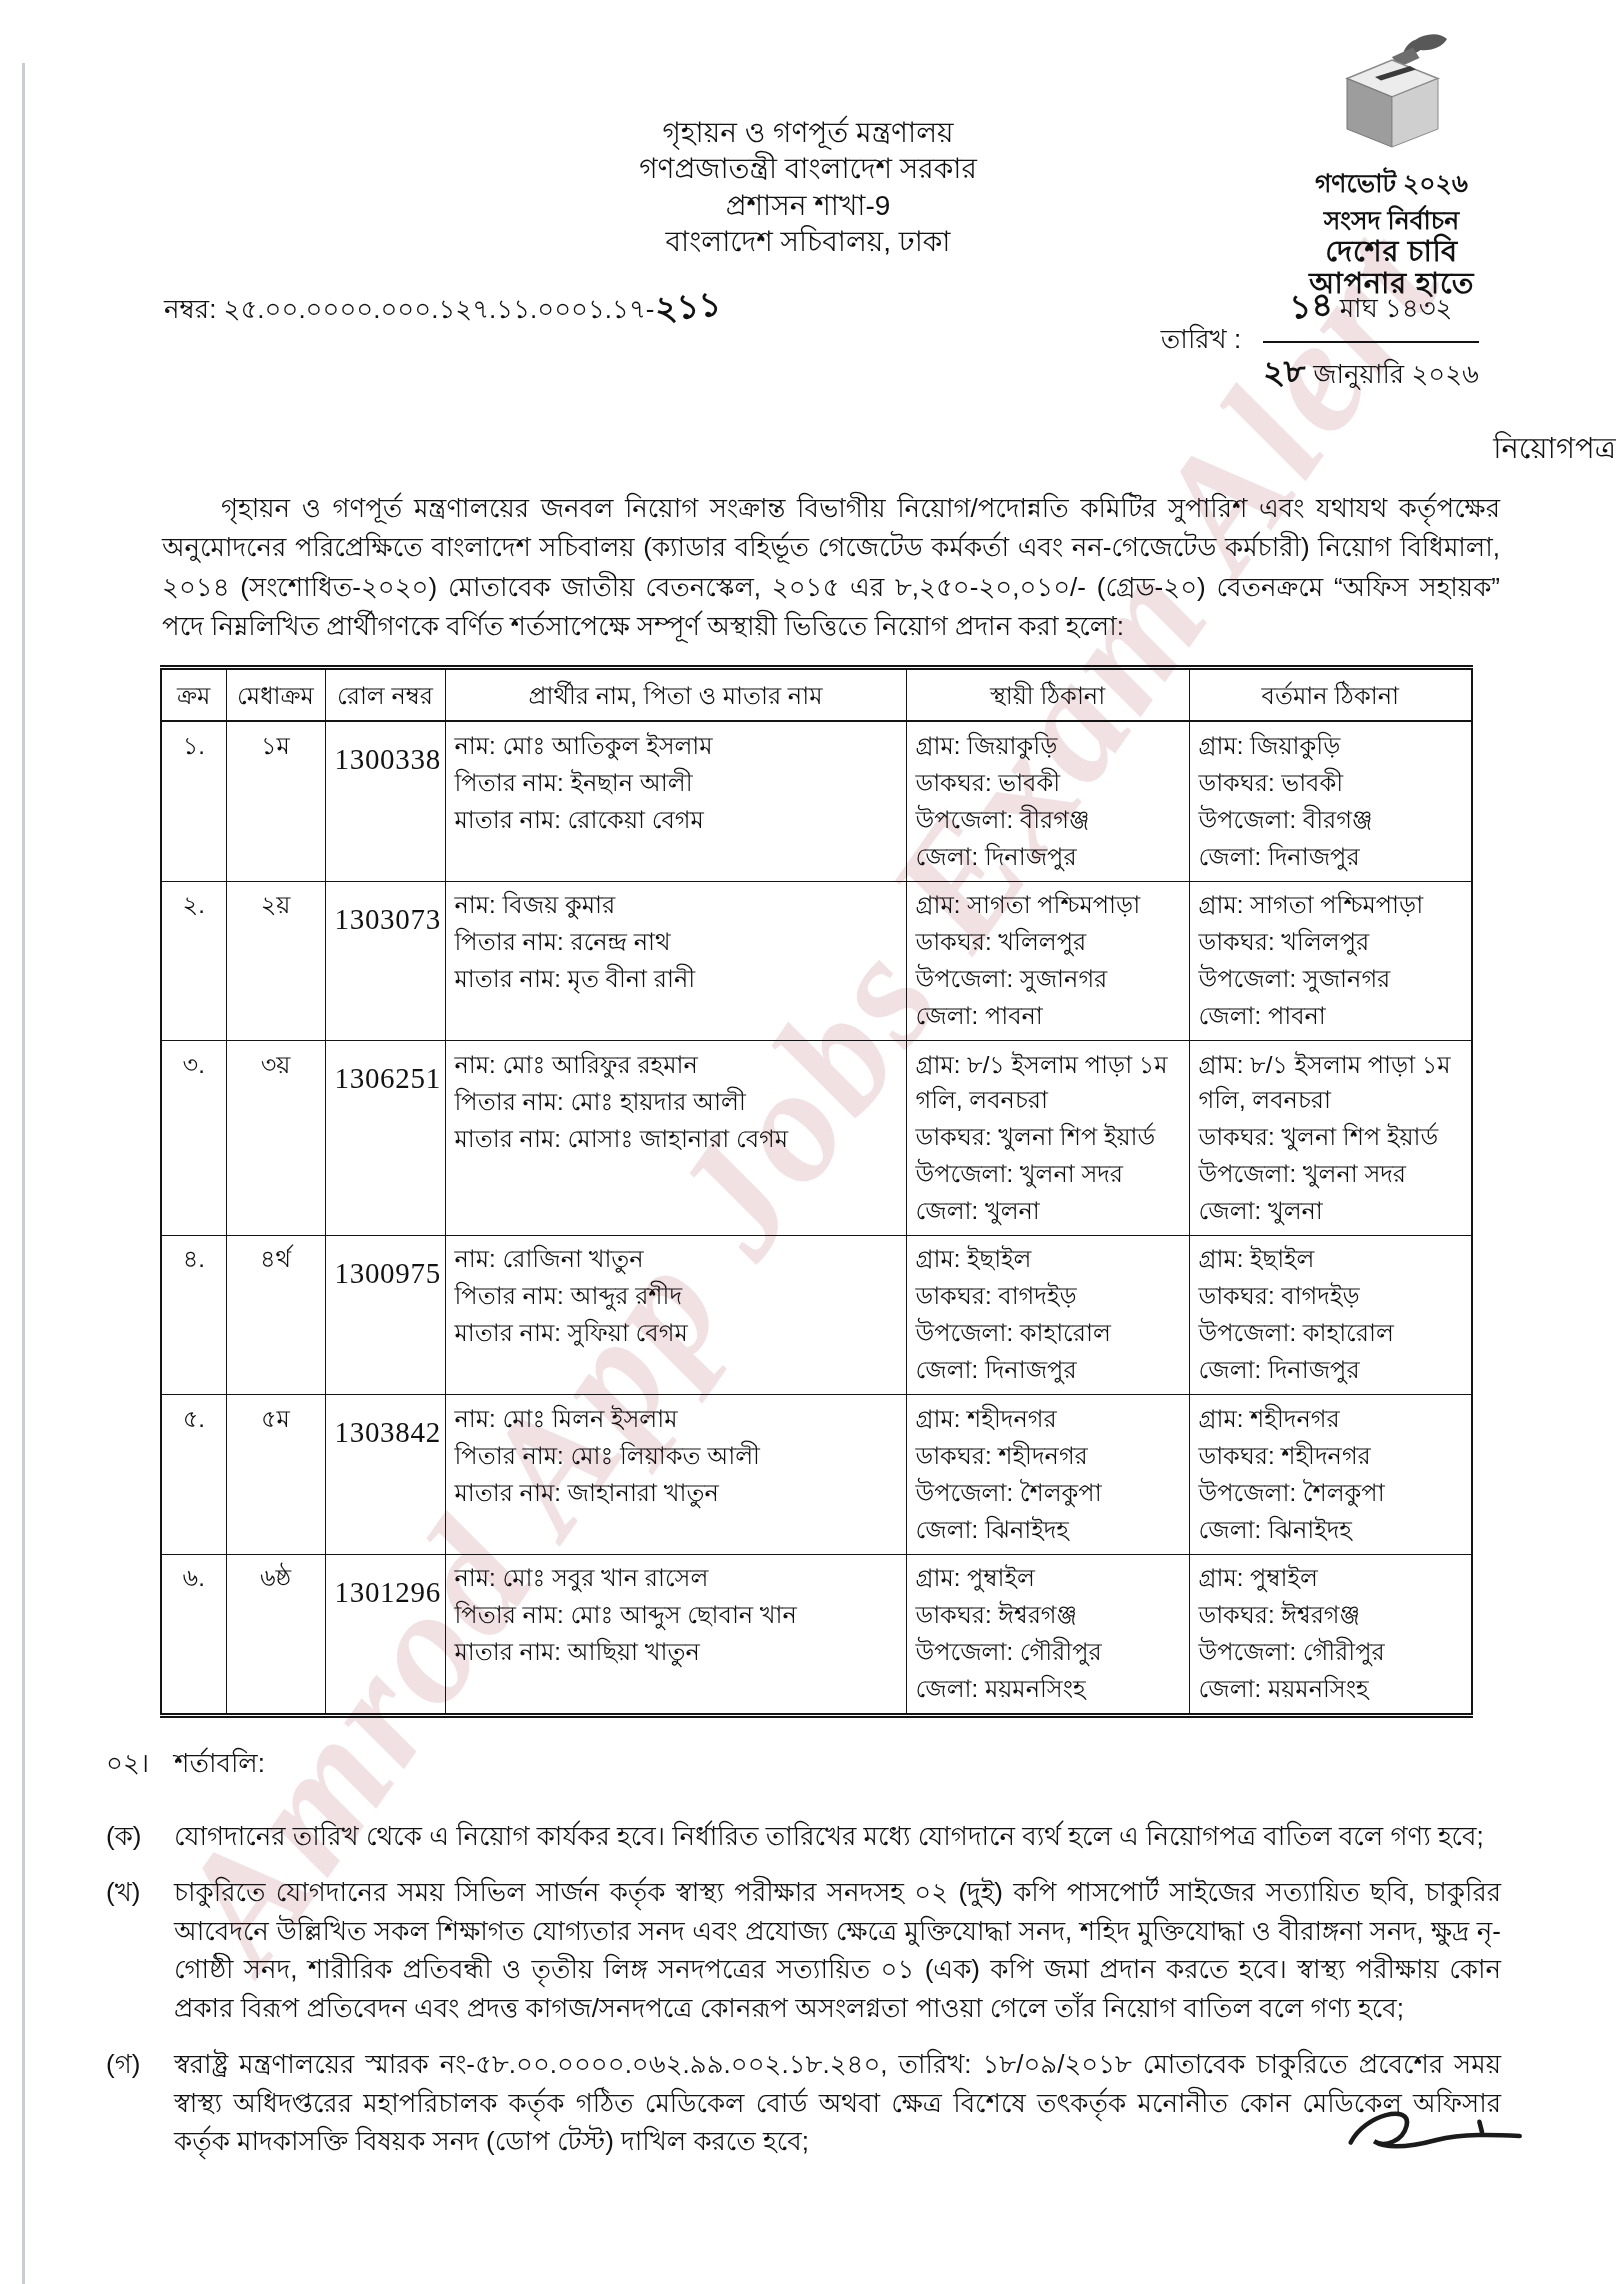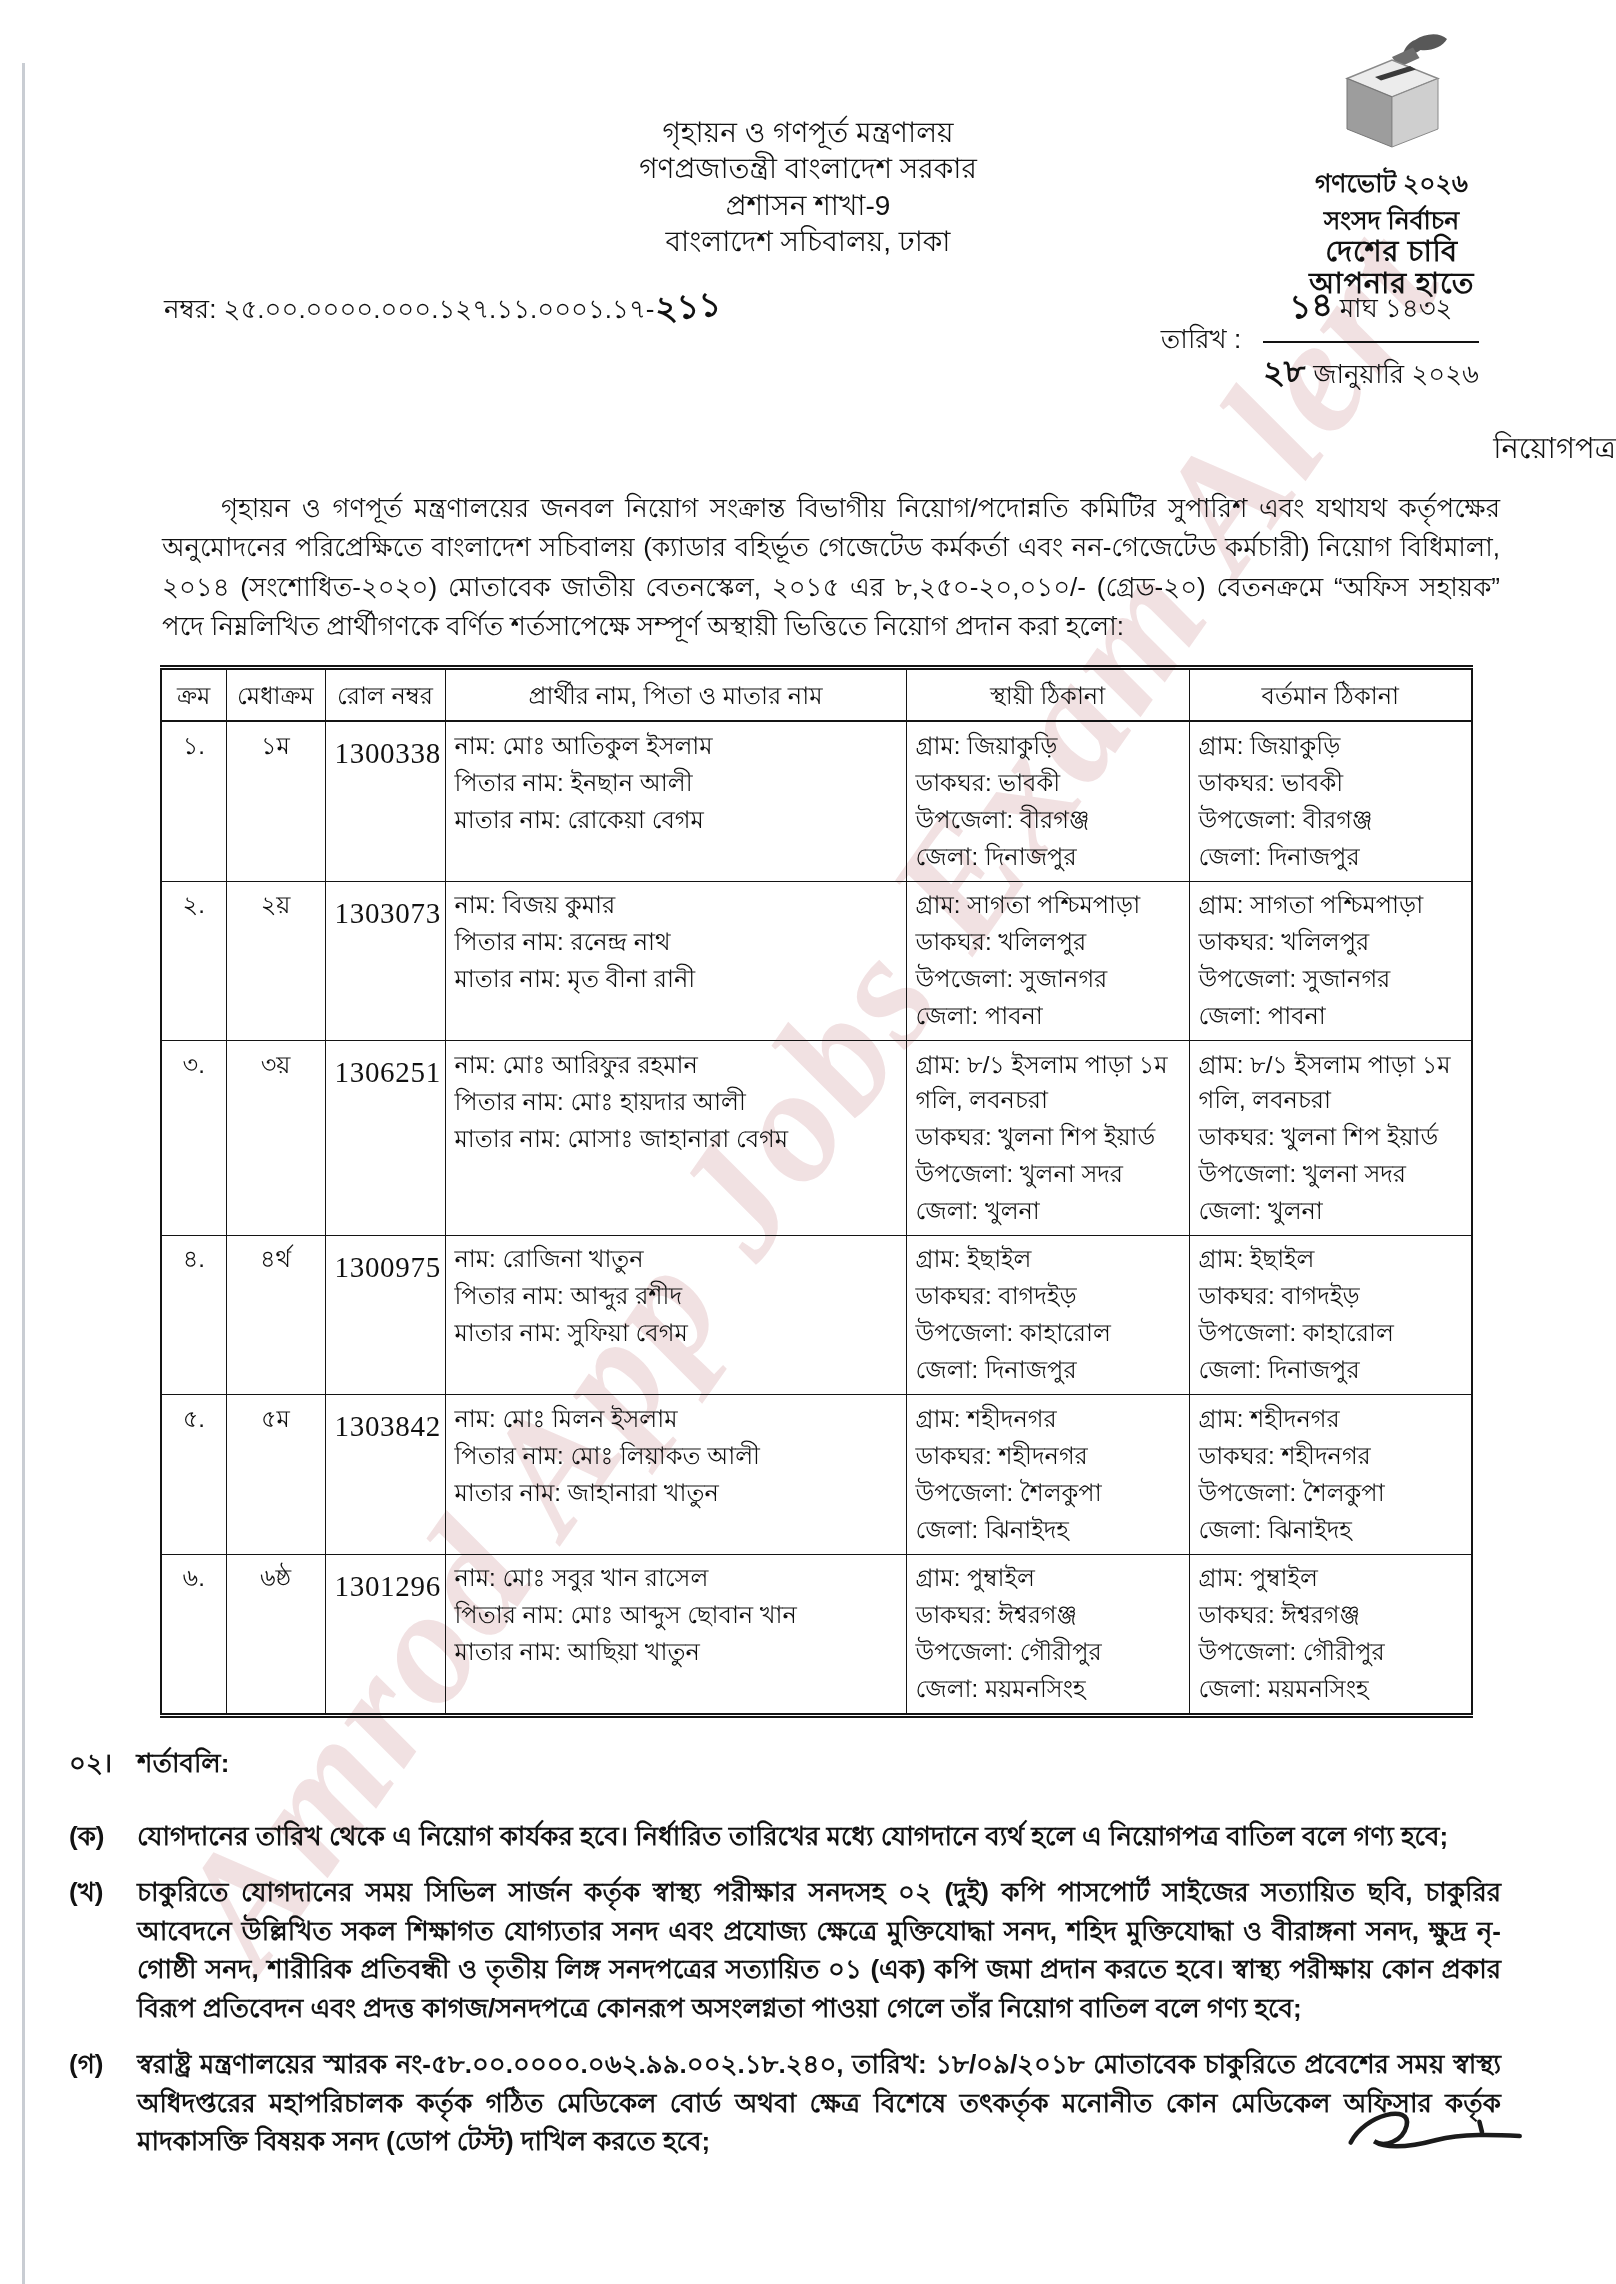--- a/index.html
+++ b/index.html
@@ -50,25 +50,25 @@
 
   
   table.ctable { margin:18px 0 0 160px; width:1311px; border-collapse:collapse; table-layout:fixed;
                  border-left:2px solid #141414; border-right:2px solid #141414;
                  border-top:5.2px double #141414; border-bottom:5.2px double #141414; }
   .ctable th, .ctable td { border:1.6px solid #141414; vertical-align:top;
                            padding:5.2px 9px; font-size:24px; line-height:1.46; font-weight:normal; }
   .ctable thead th { text-align:center; padding:7.8px 3.9px; border-bottom:2.6px solid #141414; }
   td.c-serial, td.c-merit { text-align:center; }
   td.c-roll { font-family:"Liberation Serif","DejaVu Serif",serif; font-size:29px;
-              text-align:center; letter-spacing:0.7px; padding-top:10px; }
+              text-align:center; letter-spacing:0.7px; padding-top:16px; }
   .cell-lines div { margin:0 0 2px 0; }
 
   
-  .conditions { margin:26px 115px 0 69px; font-size:26px; line-height:1.48;font-weight:bold; }
+  .conditions { margin:26px 115px 0 106px; font-size:26px; line-height:1.48; }
   .cond-head { display:grid; grid-template-columns:68px 1fr; margin-bottom:34px; }
   .cond-item { display:grid; grid-template-columns:68px 1fr; margin-bottom:18px; }
   .cond-text { text-align:justify; }
 
   .signature { position:absolute; left:1339px; top:2102px; z-index:1; }
 </style>
 </head>
 <body>
 
 <div class="page">

